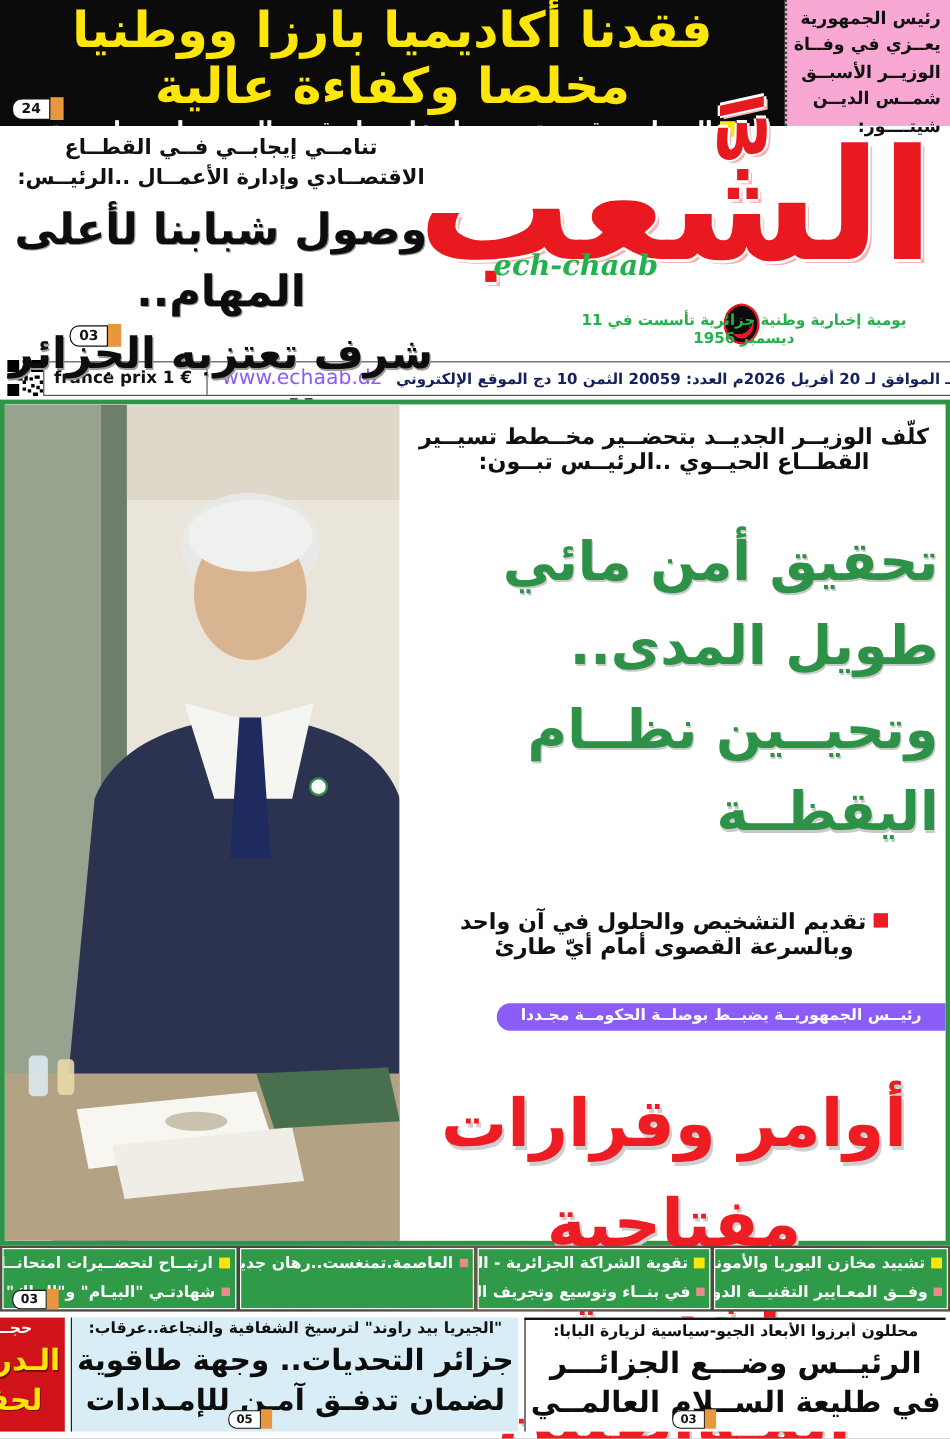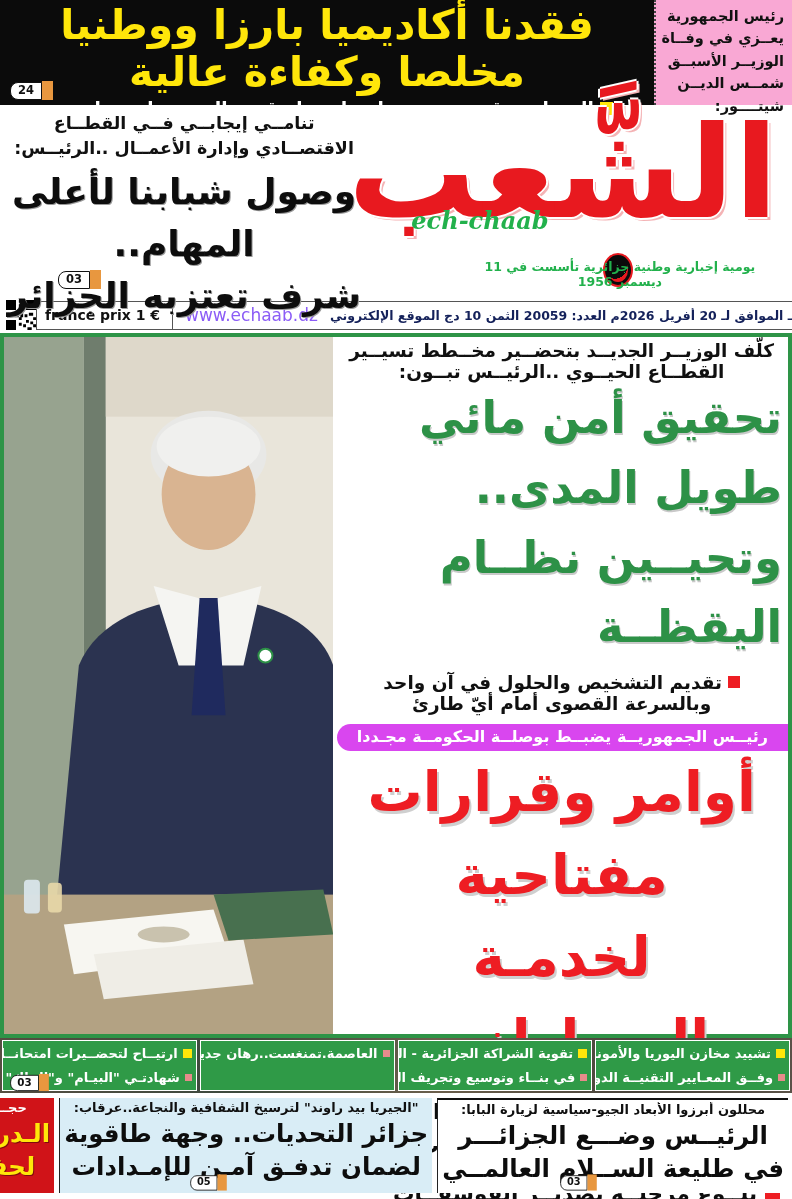--- a/index.html
+++ b/index.html
@@ -54,31 +54,31 @@
   .price { font-weight:bold; font-size:14px; color:#111; white-space:nowrap;
     border-right:1.5px solid #555; padding-right:12px; height:100%;
     display:flex; align-items:center; }
   .site { font-weight:normal; font-size:17px; color:#8b5cf6; white-space:nowrap; }
   .dateline { flex:1; direction:rtl; text-align:center; font-weight:bold;
     font-size:12.5px; color:#14215a; white-space:nowrap; overflow:hidden; }
   
   .lead { height:705px; border:4px solid #2e9447; display:flex;
     flex-direction:row; position:relative; background:#fff; }
   .lead-content { width:58%; display:flex; flex-direction:column;
-    padding:0 6px 6px 8px; }
+    padding:14px 6px 6px 8px;gap:36px; }
   .lead-kicker { font-weight:bold; font-size:18.5px; text-align:center;
     color:#101010; padding:3px 0 1px; }
   .hl-green { color:#2d9147; font-weight:bold; text-align:right;
     font-size:45px; line-height:1.55; letter-spacing:-1px;
     text-shadow:1px 2px 0 #c9c9c9; }
   .lead-subbullet { font-weight:bold; font-size:18.5px; text-align:center;
     color:#101010; margin-top:10px; }
   .sq-r { width:12px; height:12px; background:#ee1d23; }
-  .band { margin-top:10px; background:#d946ef; color:#fff; font-weight:bold;
-    font-size:16px; padding:3px 20px 5px; width:max-content;
+  .band { margin-top:0; background:#8b5cf6; color:#fff; font-weight:bold;
+    font-size:13px; padding:3px 20px 5px; width:max-content;
     border-radius:16px 0 0 16px; margin-left:auto; margin-right:-6px; }
   .hl-red { color:#ee1d23; font-weight:bold; text-align:center; font-size:55px;
     line-height:1.5; letter-spacing:-1px; text-shadow:2px 3px 0 #cfcfcf; }
   .lead-bullets { margin-top:14px; display:flex; flex-direction:column; gap:13px;
     font-weight:bold; font-size:21.5px; color:#0d0d0d; text-align:right;
     line-height:1.6; padding-right:2px; }
   .lead-bullets .sq { margin:0 0 4px 8px; }
   .sq-r2 { width:15px; height:15px; background:#ee1d23; }
   .lead-photo { flex:1; position:relative; overflow:hidden; }
   .lead-photo svg { position:absolute; inset:0; width:100%; height:100%; }

